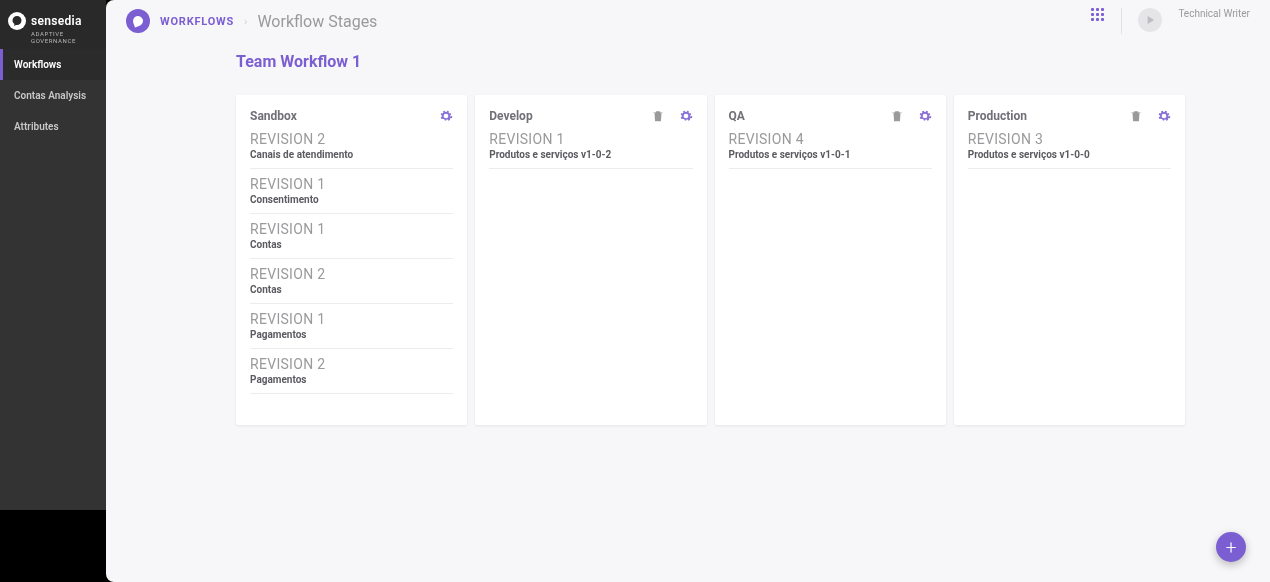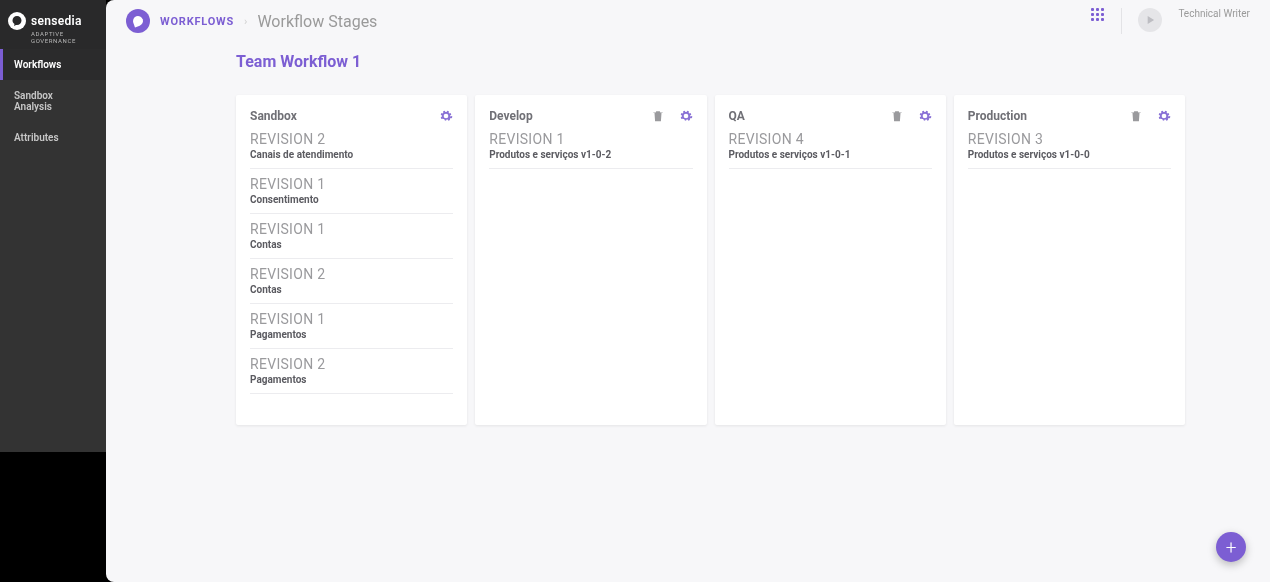--- a/index.html
+++ b/index.html
@@ -8,21 +8,21 @@
       background: #000;
       width: 1270px;
       height: 582px;
       overflow: hidden;
       position: relative;
     }
     .sidebar {
       position: absolute;
       left: 0; top: 0;
       width: 106px;
-      height: 452px;
+      height: 510px;
       background: #333333;
       z-index: 2;
     }
     .logo-area {
       height: 42px;
       background: #29292a;
       display: flex;
       align-items: center;
       padding-left: 8px;
       gap: 5px;
@@ -232,21 +232,21 @@
         </svg>
     </div>
     <div class="logo-text">sensedia</div>
   </div>
   <div class="logo-sub">
     <span>ADAPTIVE</span><br>
     <span>GOVERNANCE</span>
   </div>
   <div id="nav-items">
       <div class="nav-item active">Workflows</div>
-      <div class="nav-item">Sandbox Analysis</div>
+      <div class="nav-item">Contas Analysis</div>
       <div class="nav-item">Attributes</div>
     </div>
 </div>
 
 <div class="main-panel">
   <div class="top-bar">
     <div class="wf-logo"></div>
     <div class="wf-text">WORKFLOWS</div>
     <div class="chevron">›</div>
     <div class="crumb">Workflow Stages</div>

